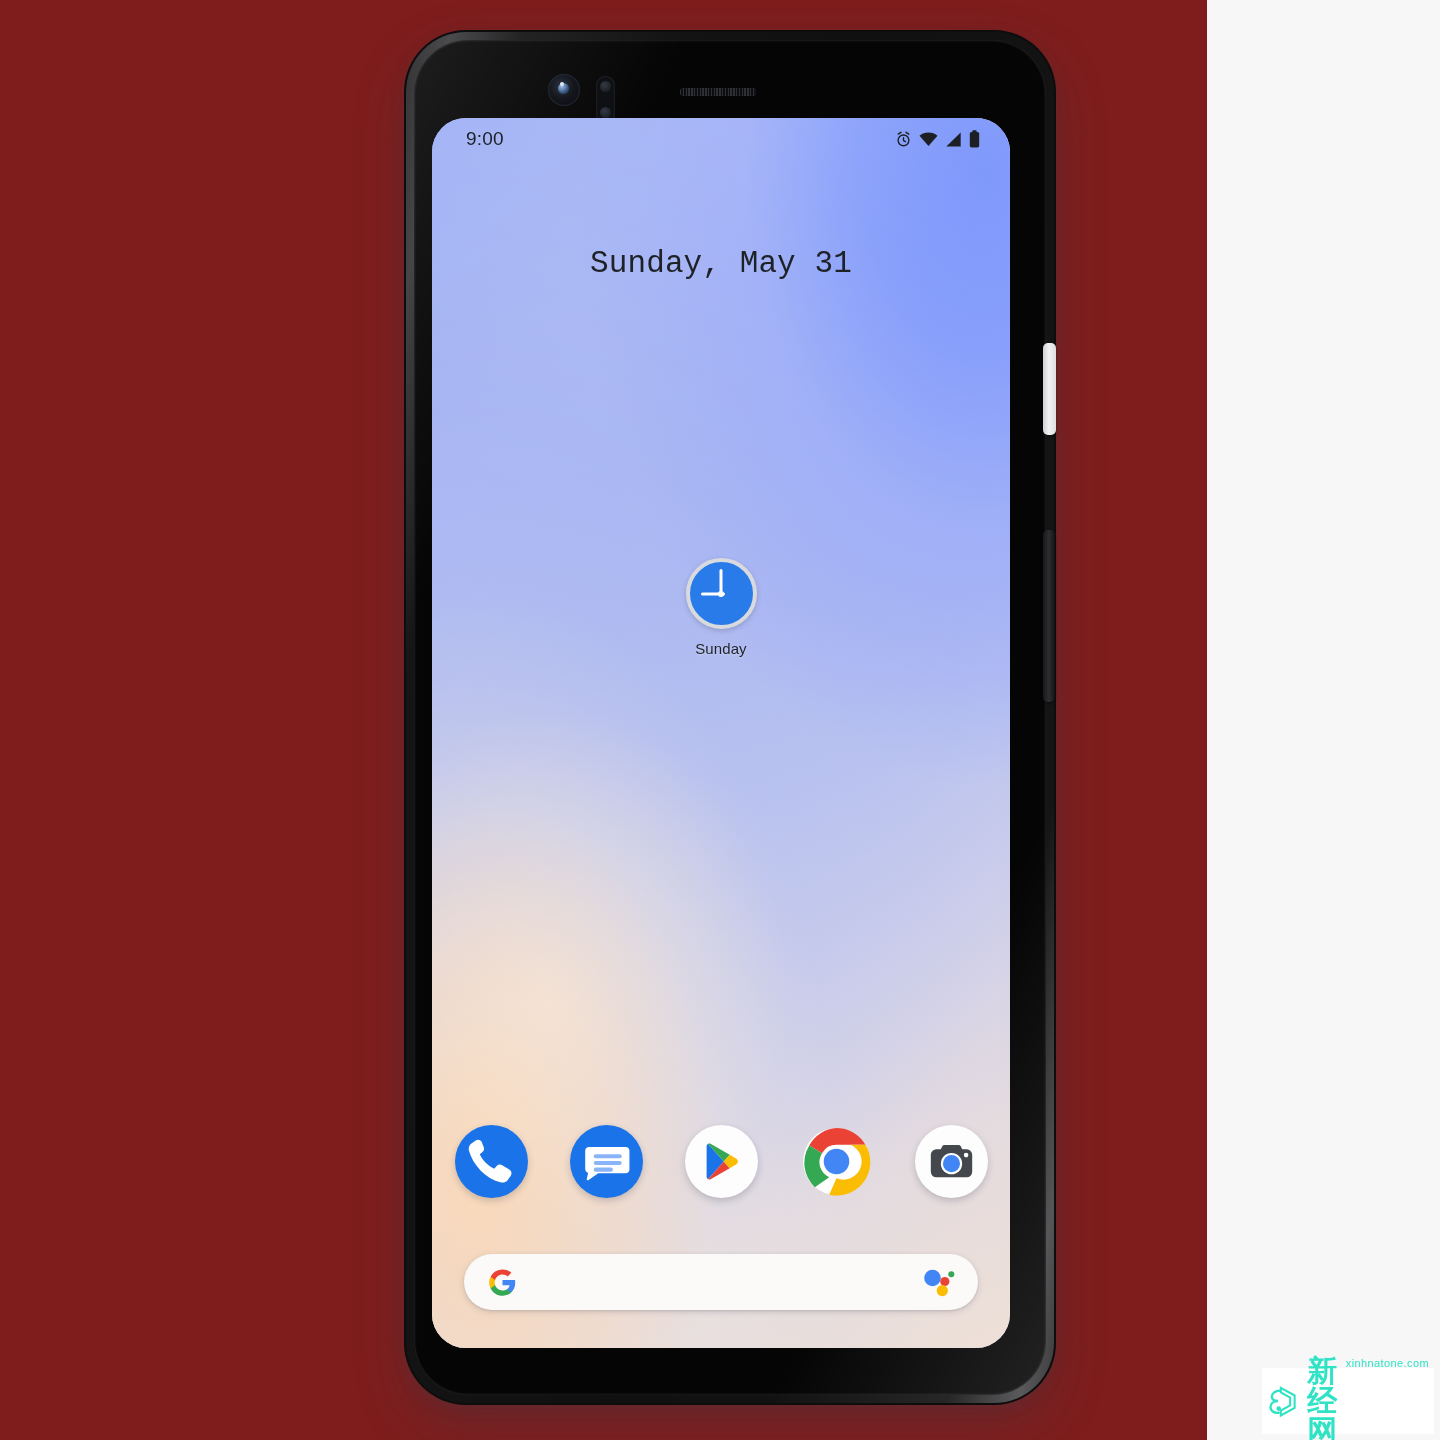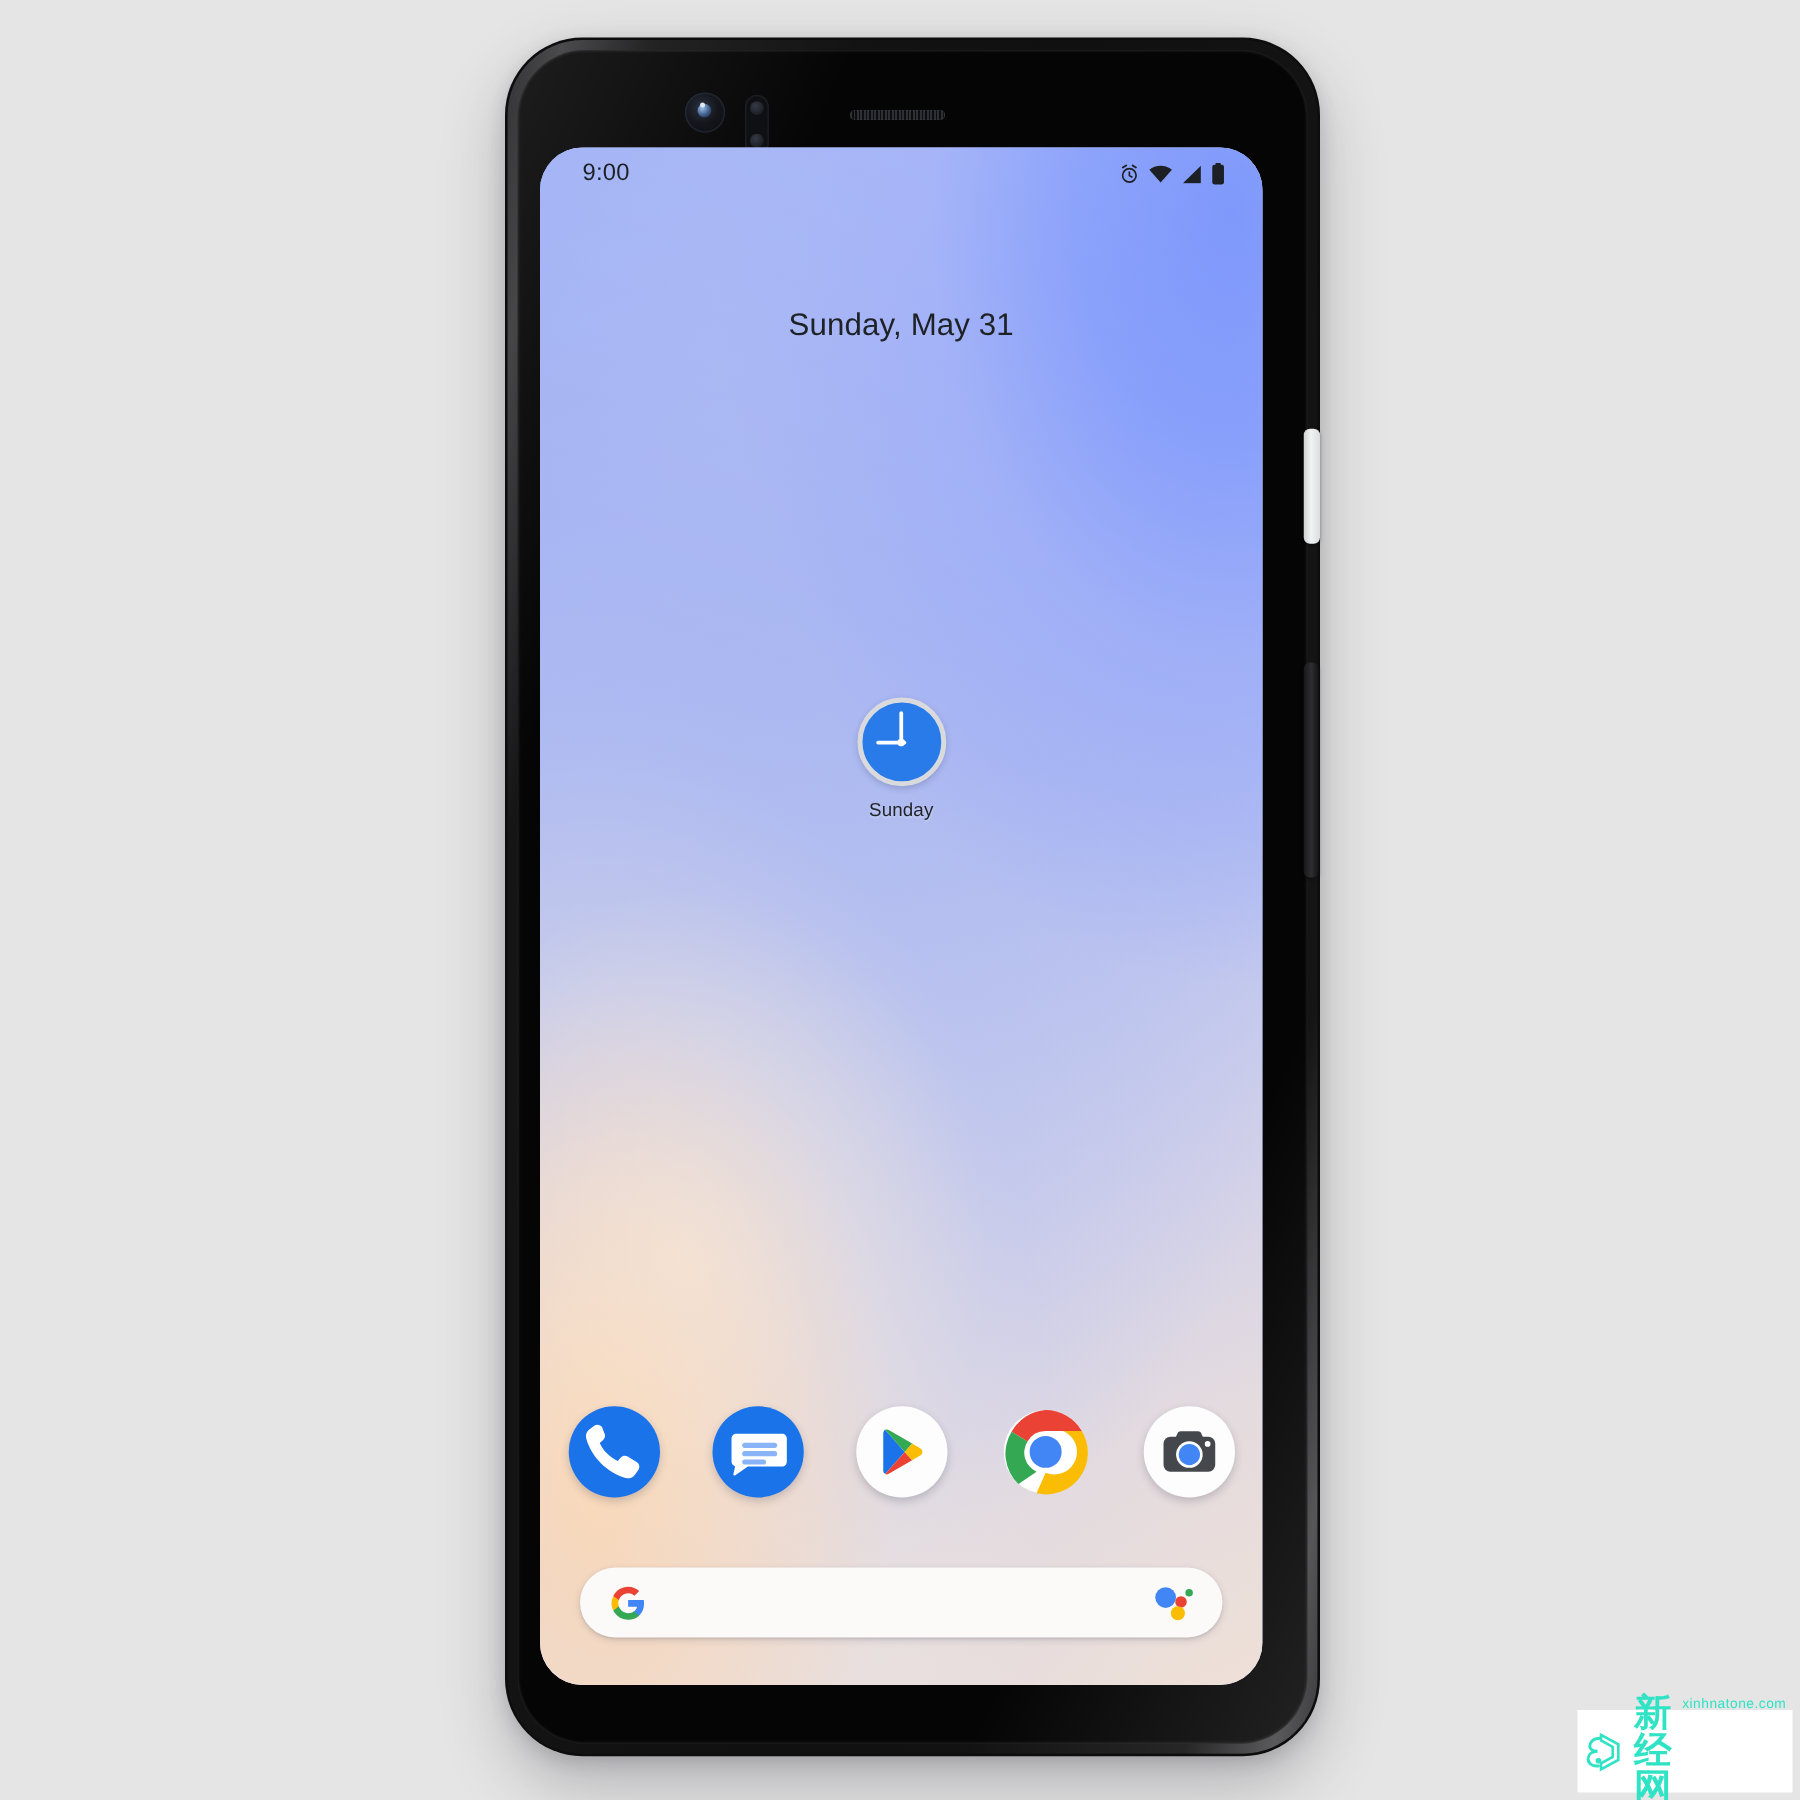--- a/index.html
+++ b/index.html
@@ -2,21 +2,21 @@
 <html><head>
 <meta charset="utf-8">
 <style>
   * { margin:0; padding:0; box-sizing:border-box; }
   html, body {
     width:1440px; height:1440px;
     background:#f7f7f8;
     font-family:"Liberation Sans", sans-serif;
     overflow:hidden;
   }
-  #stage { position:relative; width:1440px; height:1440px; background:#e5e5e5; }
+  #stage { position:relative; width:1207px; height:1440px; background:#7f1d1d; }
 
   
   .phone-shadow {
     position:absolute; left:404px; top:30px; width:652px; height:1375px;
     border-radius:62px;
     background:#0d0d0e;
     box-shadow:0 22px 50px rgba(60,60,70,.30), 0 4px 14px rgba(60,60,70,.18);
   }
   .phone-frame {
     position:absolute; left:406px; top:32px; width:648px; height:1371px;
@@ -112,21 +112,21 @@
   }
   .status-time { font-size:19px; color:#1c2024; letter-spacing:.2px; }
   .status-icons { display:flex; align-items:center; gap:7px; }
   .si { display:block; }
 
   
   .date-row {
     position:absolute; left:0; top:128px; width:100%;
     text-align:center;
   }
-  .date-text { font-size:25px; color:#1e2227; letter-spacing:.1px; }
+  .date-text { font-size:31px; color:#1e2227; letter-spacing:.1px;font-family:Liberation Mono, monospace; }
 
   
   .app-clock {
     position:absolute; left:50%; top:440px; transform:translateX(-50%);
     width:120px; text-align:center; cursor:pointer;
   }
   .clock-face {
     width:71px; height:71px; margin:0 auto; border-radius:50%;
     background:#2a7bea;
     border:4px solid #d8dade;

